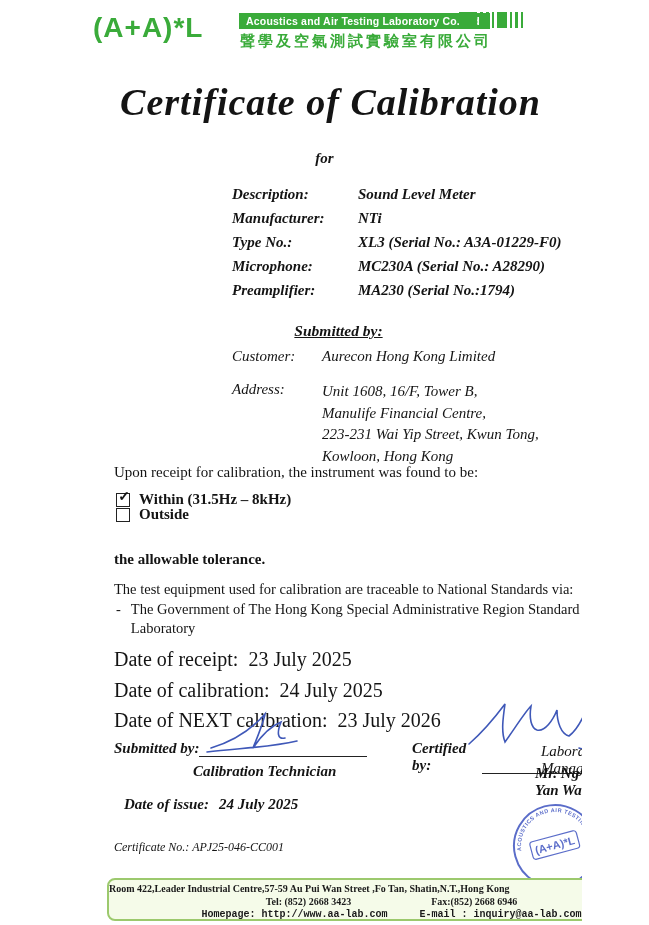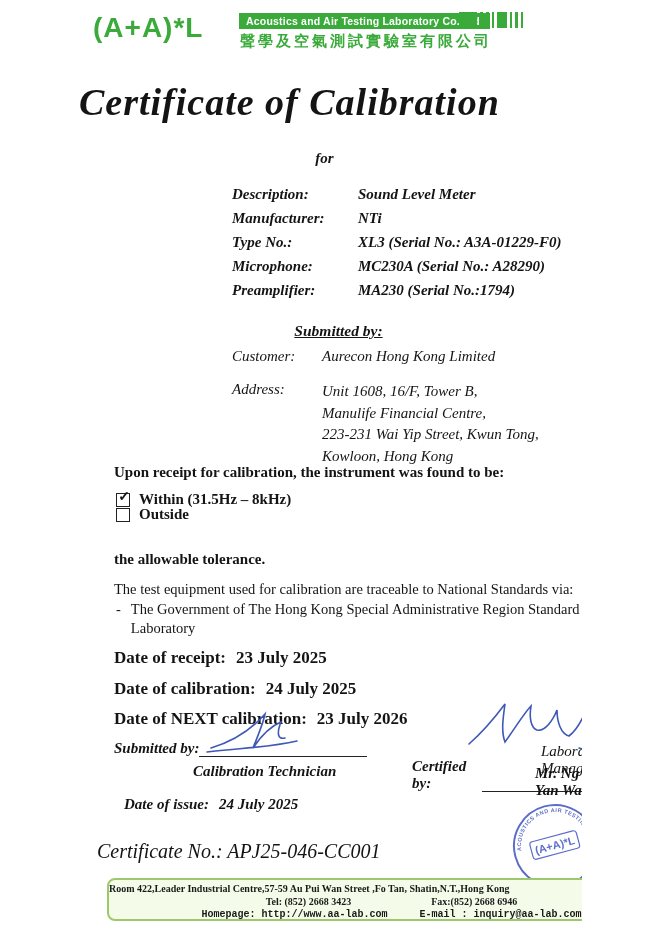--- a/index.html
+++ b/index.html
@@ -14,64 +14,64 @@
           font-size:28px; color:var(--green); letter-spacing:1px; }
   .banner { left:172px; top:13px; background:var(--green); color:#fff;
             font-family:"Liberation Sans", sans-serif; font-weight:bold; font-size:10.5px;
             padding:2px 7px; letter-spacing:.2px; }
   .company-zh { left:173px; top:32px; color:var(--green); font-weight:bold; font-size:15px;
                 letter-spacing:3px; }
   .marks { left:392px; top:12px; display:flex; align-items:flex-start; gap:3px; height:16px; }
   .marks .b { background:var(--green); height:16px; }
 
   
-  .title { left:12px; right:0; top:80px; text-align:left; font-size:38px; font-weight:bold;
+  .title { left:12px; right:0; top:80px; text-align:center; font-size:38px; font-weight:bold;
            font-style:italic; letter-spacing:1px; }
   .for { left:0; right:0; top:150px; text-align:center; font-size:15px; font-weight:bold;
          font-style:italic; }
 
   
   .inst { left:165px; top:186px; display:grid; grid-template-columns:126px auto; row-gap:7px;
           font-size:15px; font-weight:bold; font-style:italic; }
 
   .submitted { left:0; right:0; top:322px; text-align:center; font-size:15.5px; font-weight:bold;
                font-style:italic; text-decoration:underline; padding-left:28px; }
 
   .customer { left:165px; top:348px; display:grid; grid-template-columns:90px auto; row-gap:16px;
               font-size:15px; font-style:italic; }
   .addr-lines div { line-height:21.5px; }
 
-  .receipt { left:47px; top:464px; font-size:15px; font-weight:bold; }
+  .receipt { left:47px; top:464px; font-size:15px; font-weight:normal; }
   .opt { left:49px; display:flex; align-items:center; gap:9px; font-size:15px; font-weight:bold; }
   .opt1 { top:491px; } .opt2 { top:506px; }
   .checkbox { width:14px; height:14px; border:1.6px solid #222; display:flex; align-items:center;
               justify-content:center; font-size:14px; line-height:1; flex:0 0 14px; }
   .checkbox .tick { transform:translate(1px,-3px); }
   .tolerance { left:47px; top:551px; font-size:15px; font-weight:bold; }
 
   .trace-intro { left:47px; top:581px; font-size:14.5px; }
   .trace-item { left:49px; top:600px; width:552px; display:flex; gap:10px; font-size:14.5px;
                 line-height:19px; }
 
-  .date-line { font-size:17px; font-weight:bold; }
+  .date-line { font-size:20px; font-weight:normal; }
   .d1 { left:47px; top:648px; } .d2 { left:47px; top:679px; } .d3 { left:47px; top:709px; }
   .date-line .val { margin-left:10px; }
 
   .sig-label { font-size:15px; font-weight:bold; font-style:italic; display:flex; align-items:flex-end; }
   .sigline { display:inline-block; border-bottom:1.2px solid #222; height:16px; }
   .cal-line { left:47px; top:740px; } .cal-line .sigline { width:168px; }
-  .cert-line { left:345px; top:740px;margin-top:18px; } .cert-line .sigline { width:172px; }
+  .cert-line { left:345px; top:740px; } .cert-line .sigline { width:172px; }
   .cal-title { left:126px; top:763px; font-size:15px; font-weight:bold; font-style:italic; }
   .cert-name { left:468px; top:765px; font-size:15px; font-weight:bold; font-style:italic; }
   .cert-title { left:462px; top:743px; font-size:15px; font-weight:normal; font-style:italic;margin-left:12px; }
   .sig-svg-left { left:138px; top:708px; }
   .sig-svg-right { left:398px; top:698px; }
 
   .issue { left:57px; top:796px; font-size:15px; font-weight:bold; font-style:italic; }
-  .certno { left:30px; top:840px; font-size:20px; font-style:italic; }
+  .certno { left:47px; top:840px; font-size:12px; font-style:italic; }
   .pageno { left:534px; top:840px; font-size:19px; font-style:italic; }
   .stamp { left:444px; top:802px; width:88px; height:88px; transform:rotate(-15deg); opacity:.9; }
 
   .footer { left:40px; top:878px; width:569px; height:43px; border:2px solid #9cc96d;
             border-radius:8px; background:#f5fbe9; text-align:left; font-size:10px;
             font-weight:bold; padding-top:2px; line-height:13px; color:#1a1a1a; }
   .footer .row2 { display:flex; justify-content:center; gap:80px; }
   .footer .row3 { display:flex; justify-content:center; gap:32px;font-family:Liberation Mono, monospace; }
   .footer a { color:#1a1a1a; text-decoration:none; }
 </style>

